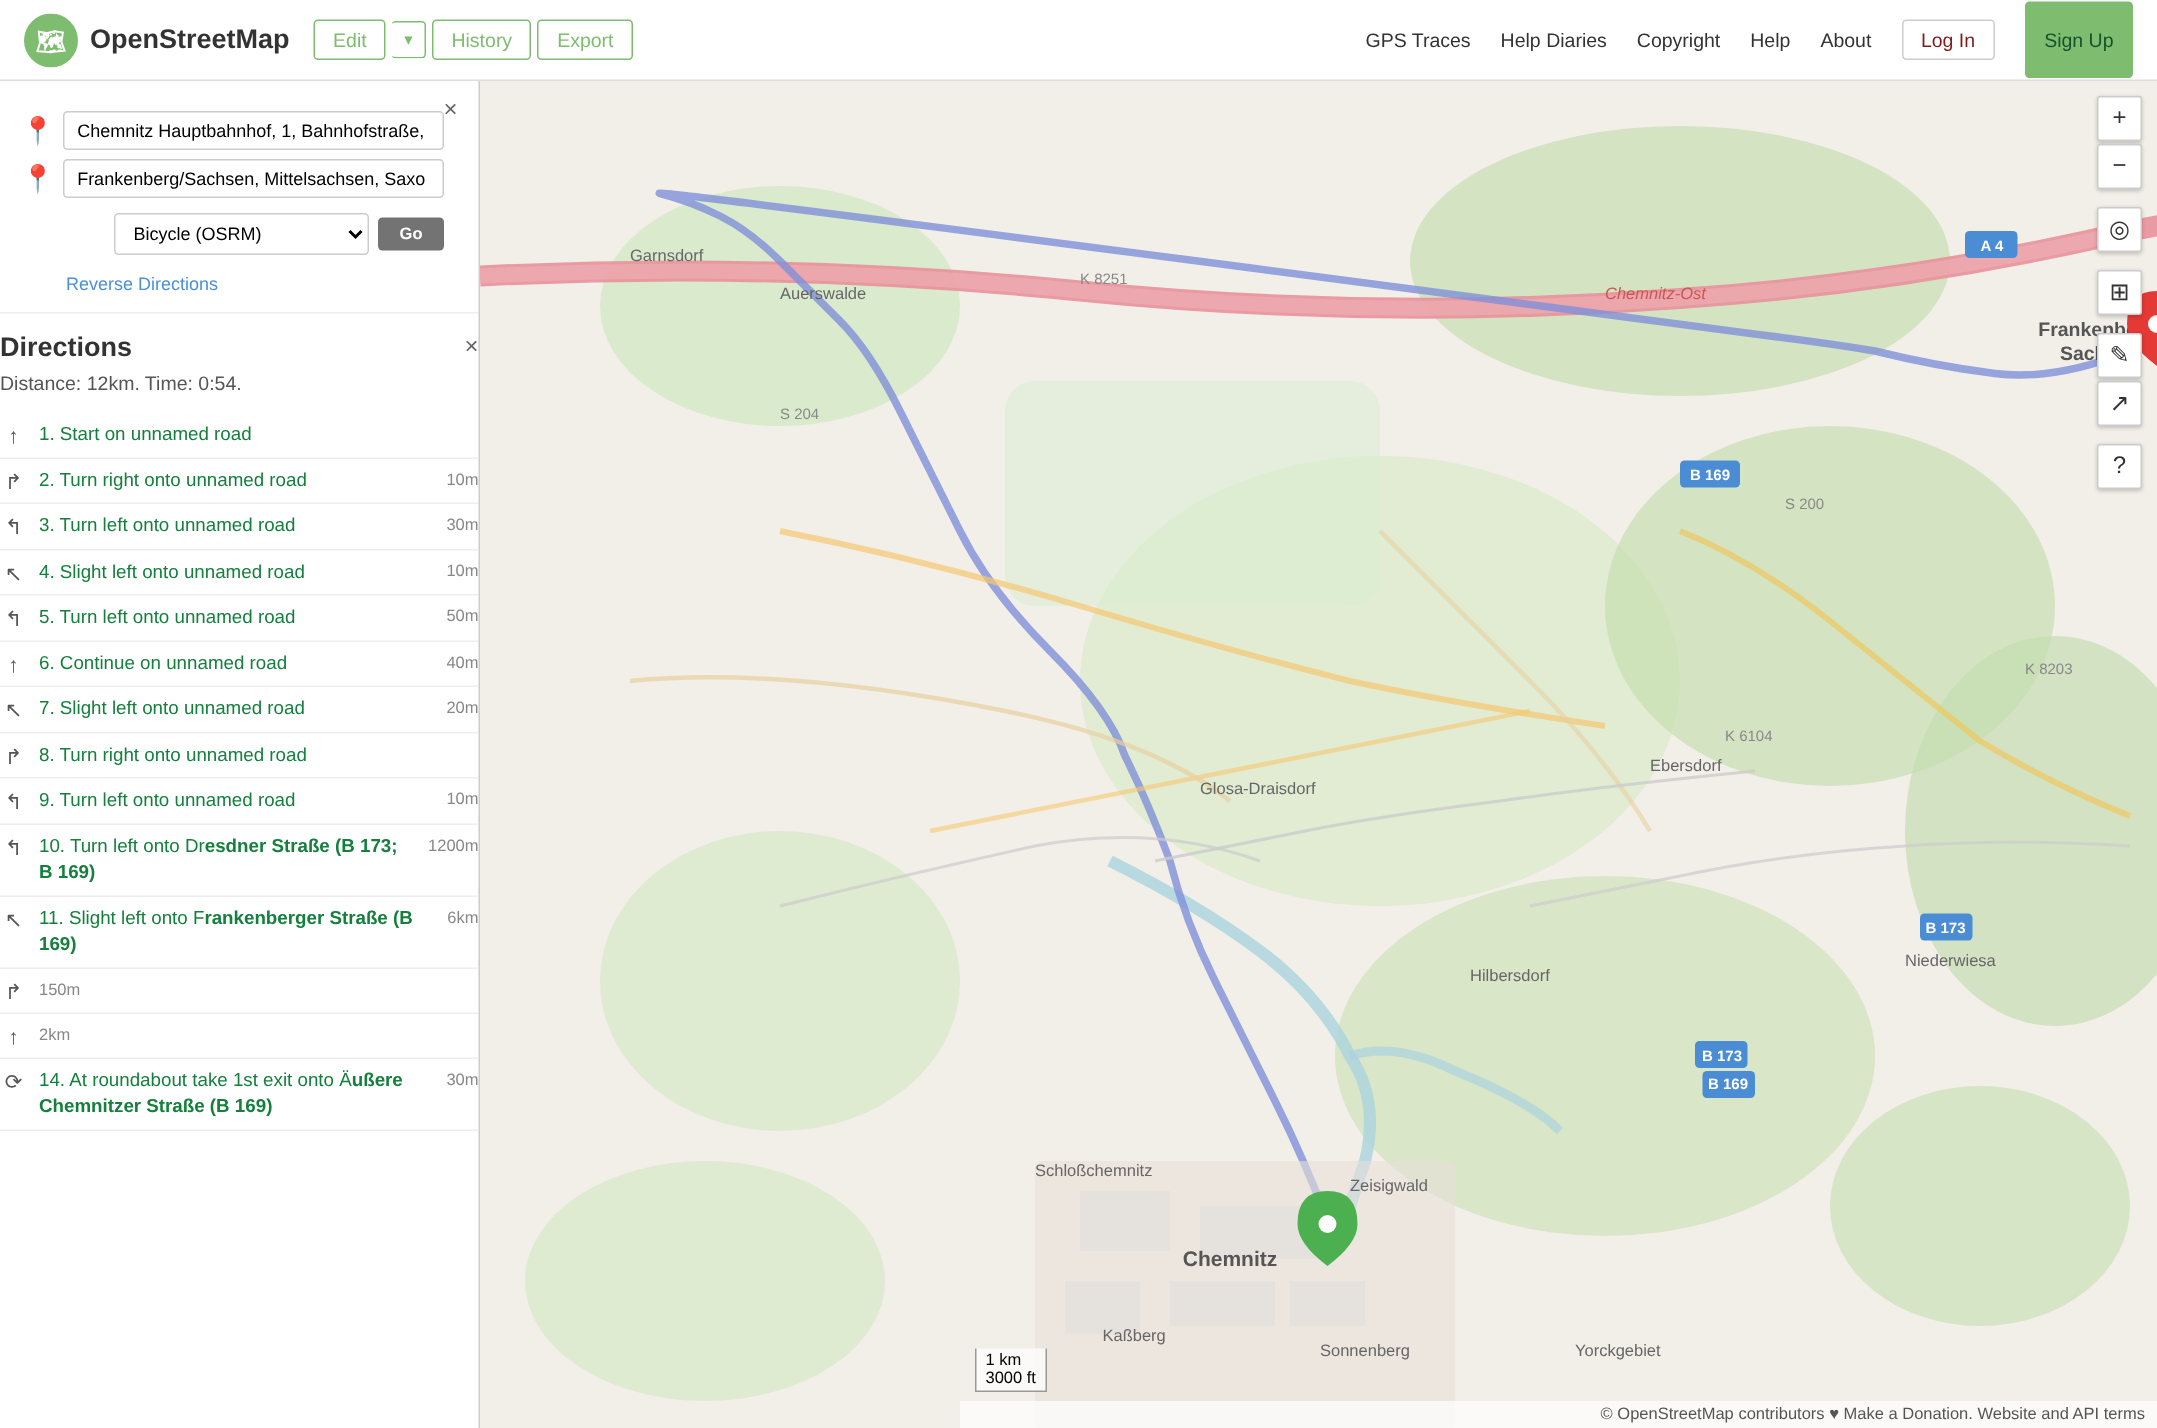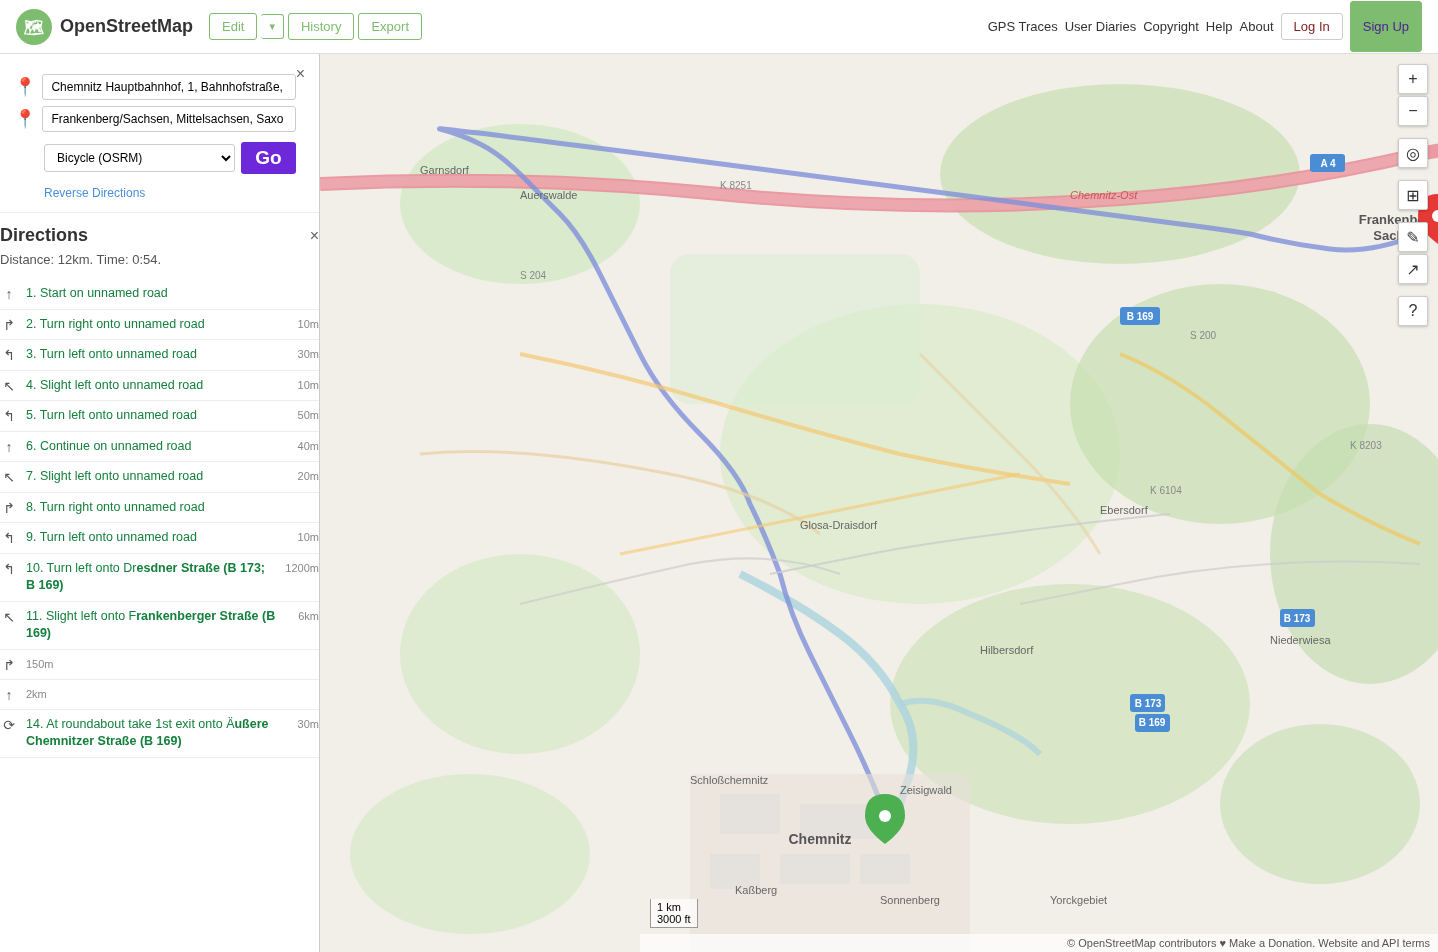--- a/index.html
+++ b/index.html
@@ -57,21 +57,21 @@
       border-radius: 3px;
       cursor: pointer;
       font-size: 11px;
       border-left: none;
     }
 
     .nav-right {
       margin-left: auto;
       display: flex;
       align-items: center;
-      gap: 7px;
+      gap: 20px;
       font-size: 13px;
       color: #333;
     }
 
     .nav-right a {
       color: #333;
       text-decoration: none;
       cursor: pointer;
     }
 
@@ -81,21 +81,21 @@
       color: #7f1d1d;
       padding: 5px 12px;
       border-radius: 3px;
       cursor: pointer;
       font-size: 13px;
     }
 
     .nav-btn-signup {
       border: 1px solid #7ebc6f;
       background: #7ebc6f;
-      color: #4c1d95;
+      color: #14532d;
       padding: 17px 12px;
       border-radius: 3px;
       cursor: pointer;
       font-size: 13px;
     }
 
     
     #map-wrapper {
       position: absolute;
       top: 54px;
@@ -171,30 +171,31 @@
       margin-top: 4px;
     }
 
     .transport-select {
       flex: 1;
       border: 1px solid #ccc;
       border-radius: 3px;
       padding: 5px 8px;
       font-size: 12px;
       background: #fff;
+      margin-left: 32px;
     }
 
     .go-btn {
-      background: #6d28d9;
+      background: #737373;
       color: #fff;
       border: none;
       border-radius: 3px;
       padding: 5px 14px;
       cursor: pointer;
-      font-size: 19px;
+      font-size: 11px;
       font-weight: bold;
     }
 
     .reverse-link {
       color: #4a90d9;
       text-decoration: none;
       font-size: 12px;
       cursor: pointer;
       margin-top: 4px;
       display: inline-block;
@@ -343,21 +344,21 @@
 
   <div class="nav-buttons">
     <button class="nav-btn">Edit</button>
     <button class="nav-btn-dropdown">▾</button>
     <button class="nav-btn">History</button>
     <button class="nav-btn">Export</button>
   </div>
 
   <div class="nav-right">
     <a>GPS Traces</a>
-    <a>User Diaries</a>
+    <a>Help Diaries</a>
     <a>Copyright</a>
     <a>Help</a>
     <a>About</a>
     <button class="nav-btn-login">Log In</button>
     <button class="nav-btn-signup">Sign Up</button>
   </div>
 </div>
 
 <div id="panel">
 

